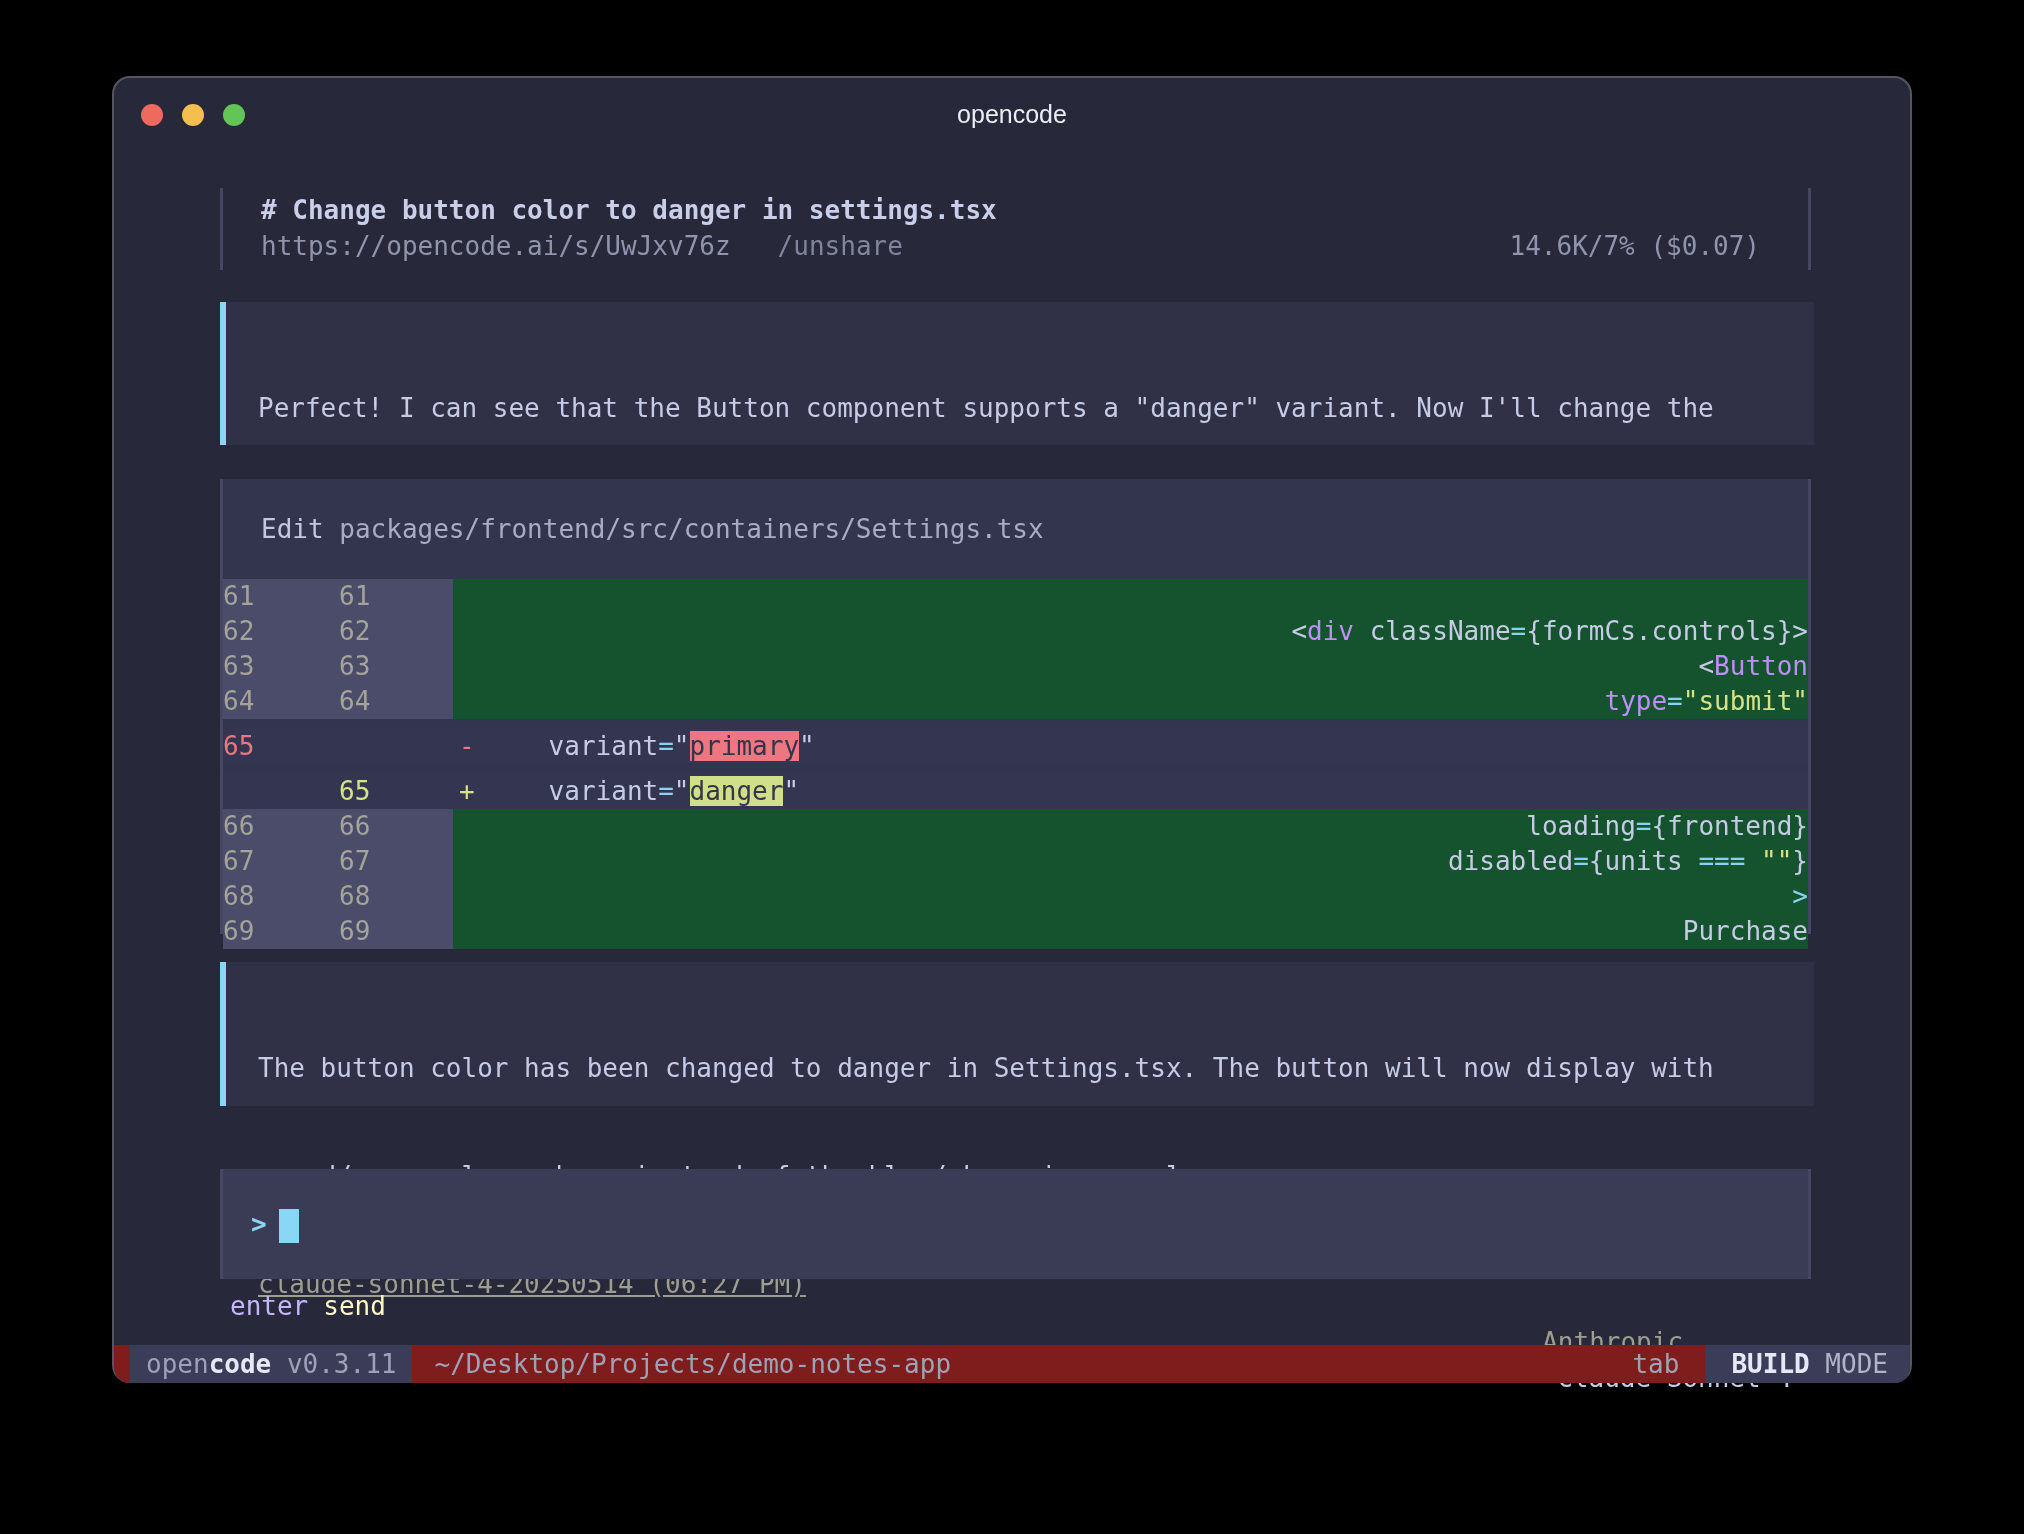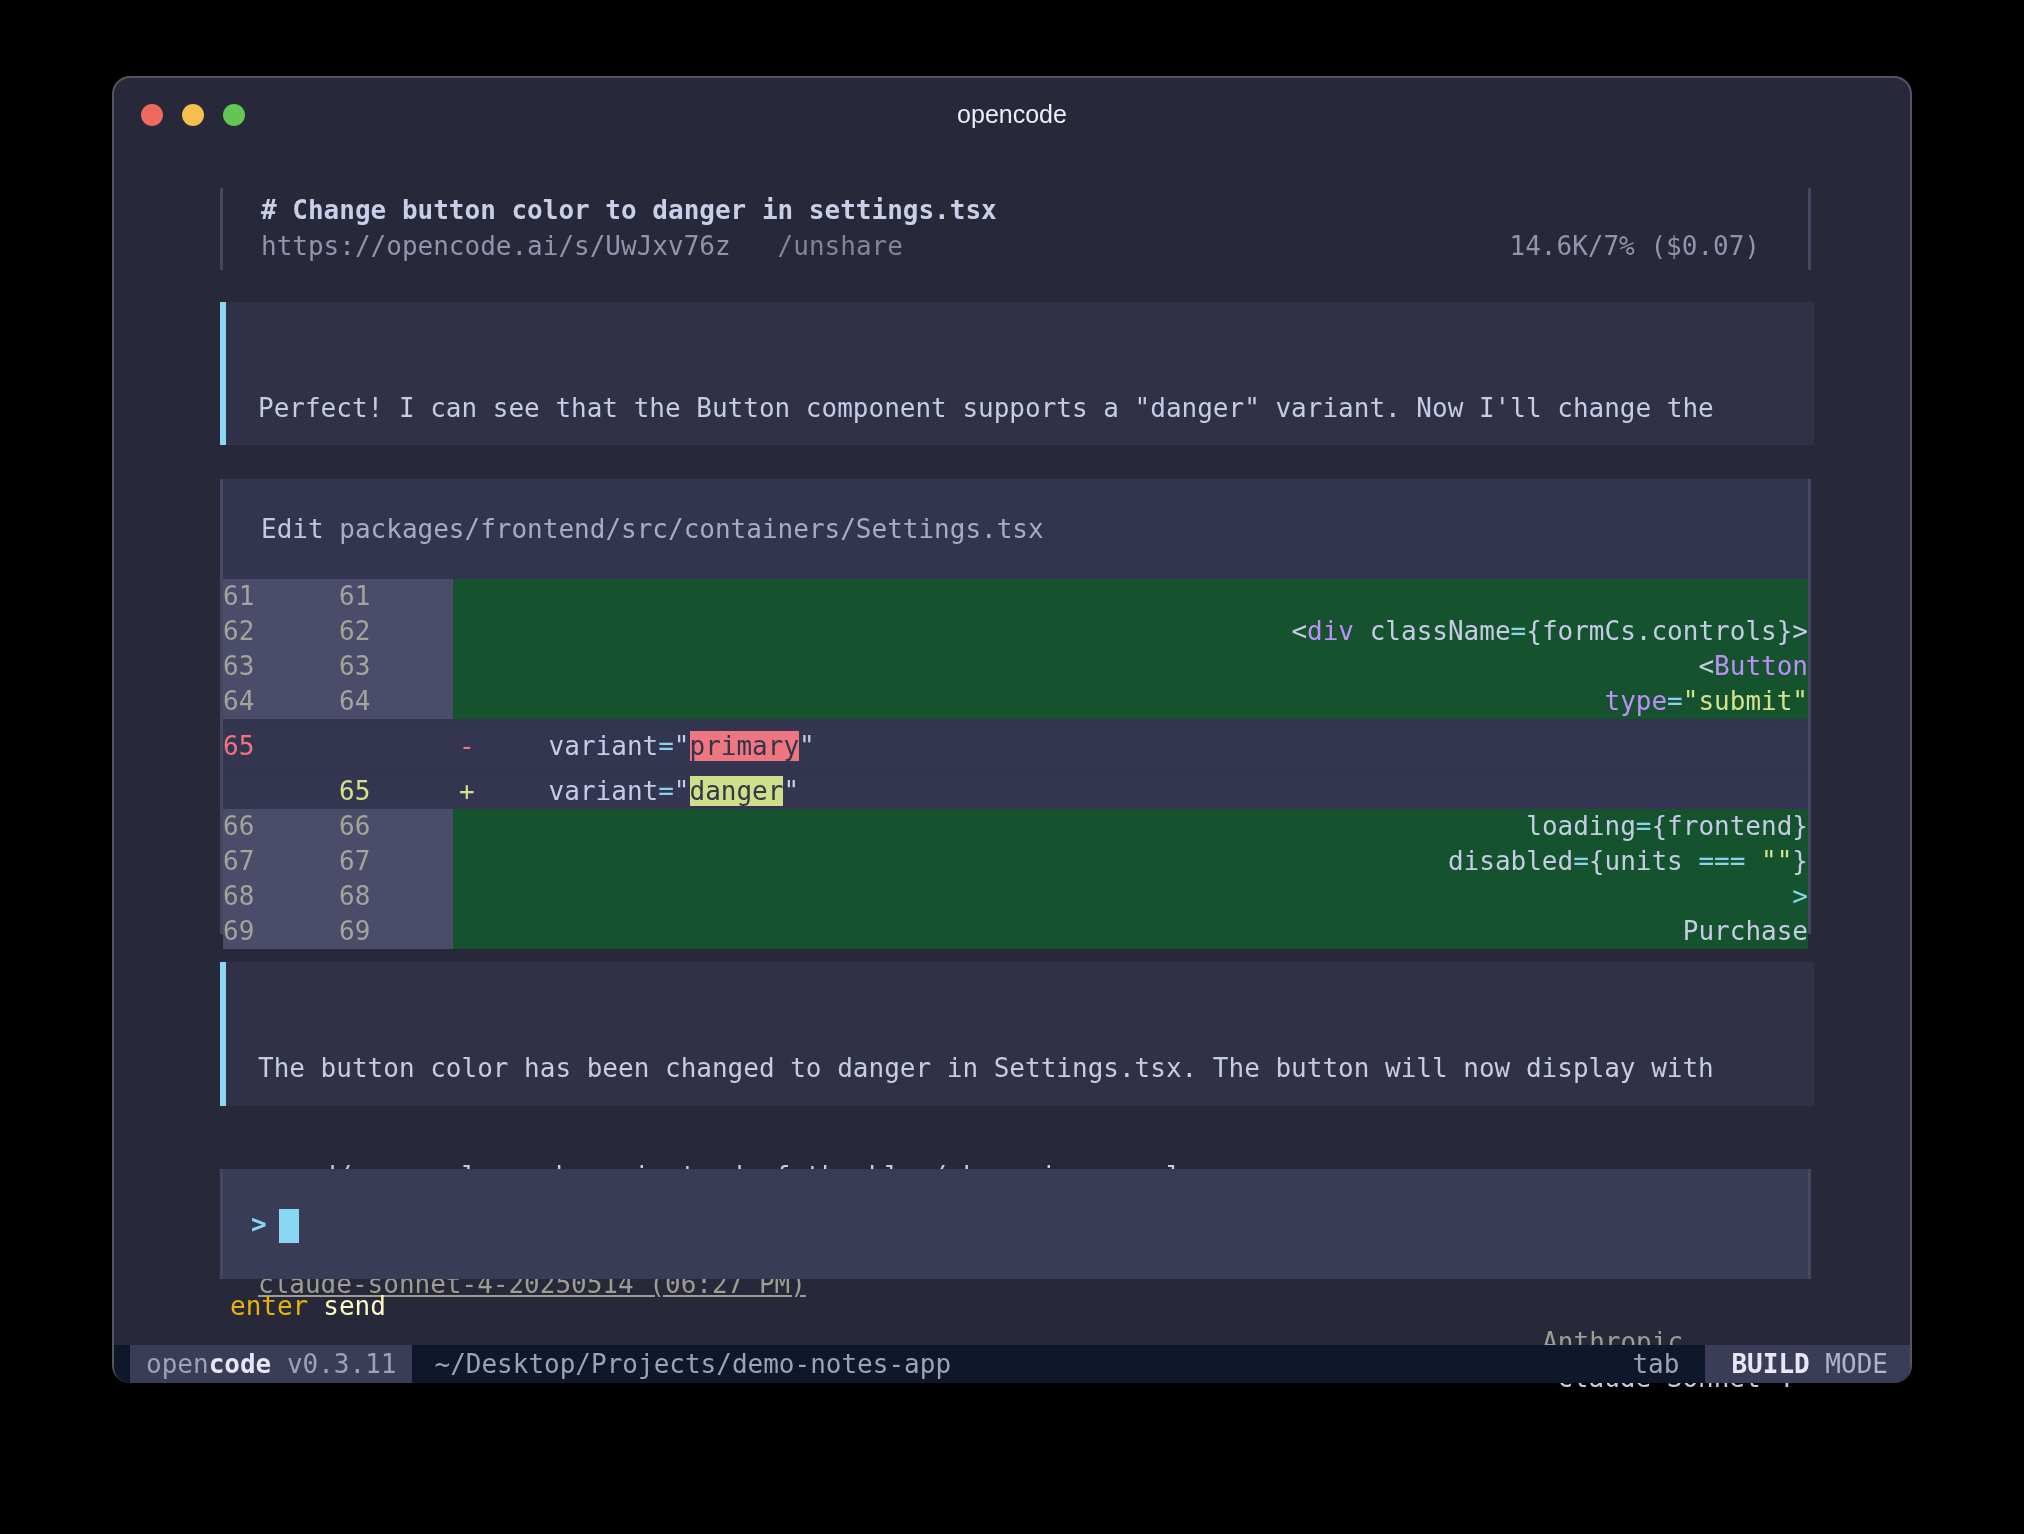--- a/index.html
+++ b/index.html
@@ -64,26 +64,26 @@
   .sc-addhl{ background:#cfdf8a; color:#343549; }
 
   
   .inputpanel{ position:absolute; left:106px; top:1091px; width:1591px; height:110px;
     background:#3a3b55; border-left:3px solid #464761; border-right:3px solid #464761;
     padding:37px 0 0 28px; line-height:36px; }
   .prompt{ color:#89d7f5; font-weight:bold; }
   .cursor{ display:inline-block; width:20px; height:34px; background:#89d7f5; vertical-align:middle; margin-left:12px; }
 
   .hints{ position:absolute; left:116px; top:1210px; width:1562px; display:flex; line-height:36px; white-space:pre; }
-  .hints .k{ color:#eab308; } .hints .v{ color:#fef9c3; margin-left:15px; }
+  .hints .k{ color:#c4b5fd; } .hints .v{ color:#fef9c3; margin-left:15px; }
   .hints .right{ margin-left:auto; }
   .hints .prov{ color:#9d9d90; } .hints .model{ color:#c6cbe6; margin-left:15px; }
 
   
-  .statusbar{ position:absolute; left:0; top:1267px; width:100%; height:38px; background:#0f172a;
+  .statusbar{ position:absolute; left:0; top:1267px; width:100%; height:38px; background:#7f1d1d;
     border-radius:0 0 16px 16px; display:flex; align-items:center; line-height:38px; white-space:pre; }
   .chip{ background:#3b3c58; height:38px; padding:0 16px; }
   .chip.app{ margin-left:16px; }
   .dim{ color:#9ea2b8; }
   .b{ font-weight:bold; color:#e6e9f5; }
   .sb-path{ color:#9ea2b8; margin-left:22px; }
   .sb-right{ margin-left:auto; display:flex; align-items:center; }
   .sb-tab{ color:#9ea2b8; margin-right:26px; }
   .chip.mode{ padding:0 22px 0 26px; border-radius:0 0 16px 0; }
   .chip.mode .m2{ color:#b0b4c8; }

